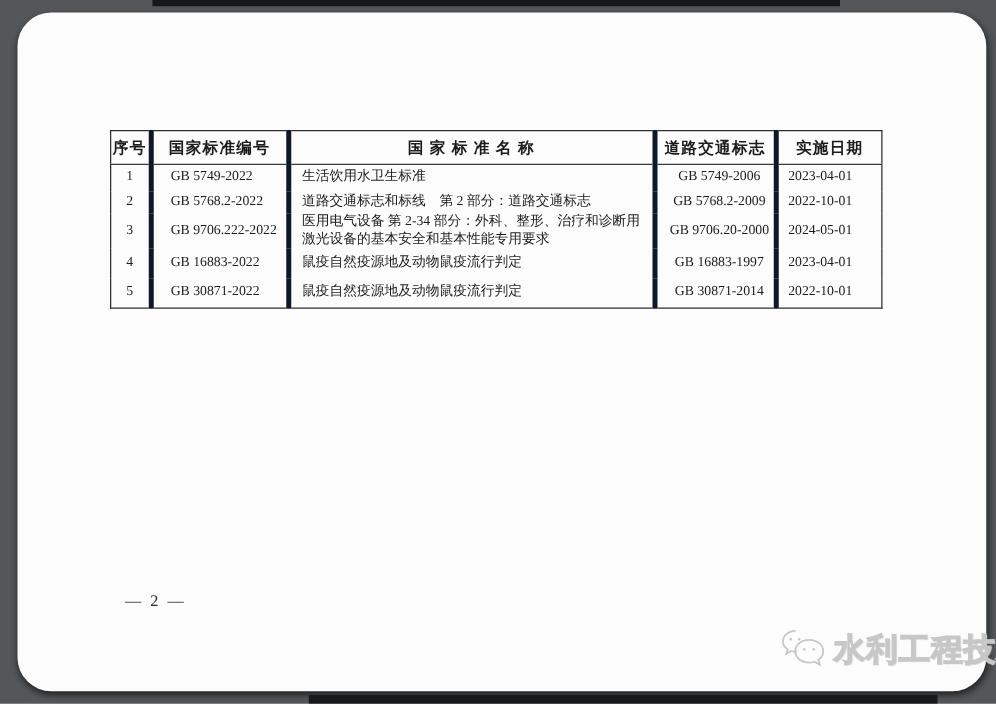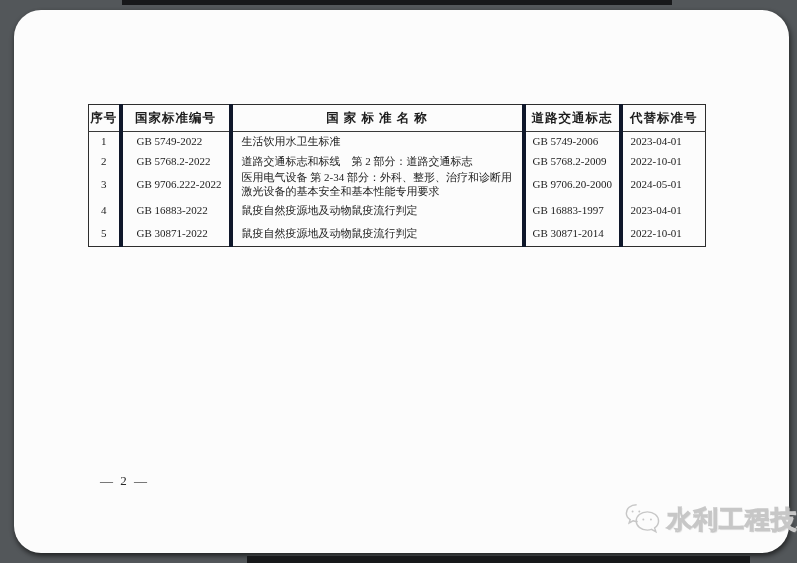--- a/index.html
+++ b/index.html
@@ -52,21 +52,21 @@
     line-height: 1.25;
   }
   .std-table tbody tr:nth-child(1) { height: 21px; }
   .std-table tbody tr:nth-child(2) { height: 18px; }
   .std-table tbody tr:nth-child(3) { height: 28px; }
   .std-table tbody tr:nth-child(4) { height: 24px; }
   .std-table tbody tr:nth-child(5) { height: 24px; }
   .std-table td.c-seq  { text-align: center; }
   .std-table td.c-no   { padding-left: 14px; }
   .std-table td.c-name { padding-left: 9px; padding-right: 6px; }
-  .std-table td.c-old  { padding-left: 7px; }
+  .std-table td.c-old  { padding-left: 7px; text-align: center; }
   .std-table td.c-date { padding-left: 8px; }
 
   .pageno {
     position: absolute;
     left: 86px; top: 463px;
     font-size: 13px;
     color: #2a2a2a;
     letter-spacing: 2px;
   }
 
@@ -104,21 +104,21 @@
         <col style="width:293px">
         <col style="width:97px">
         <col style="width:85px">
     </colgroup>
     <thead>
       <tr>
         <th>序号</th>
         <th>国家标准编号</th>
         <th>国 家 标 准 名 称</th>
         <th>道路交通标志</th>
-        <th>代替标准号</th>
+        <th>实施日期</th>
       </tr>
     </thead>
     <tbody>
       <tr>
         <td class="c-seq">1</td>
         <td class="c-no">GB 5749-2022</td>
         <td class="c-name">生活饮用水卫生标准</td>
         <td class="c-old">GB 5749-2006</td>
         <td class="c-date">2023-04-01</td>
       </tr>

